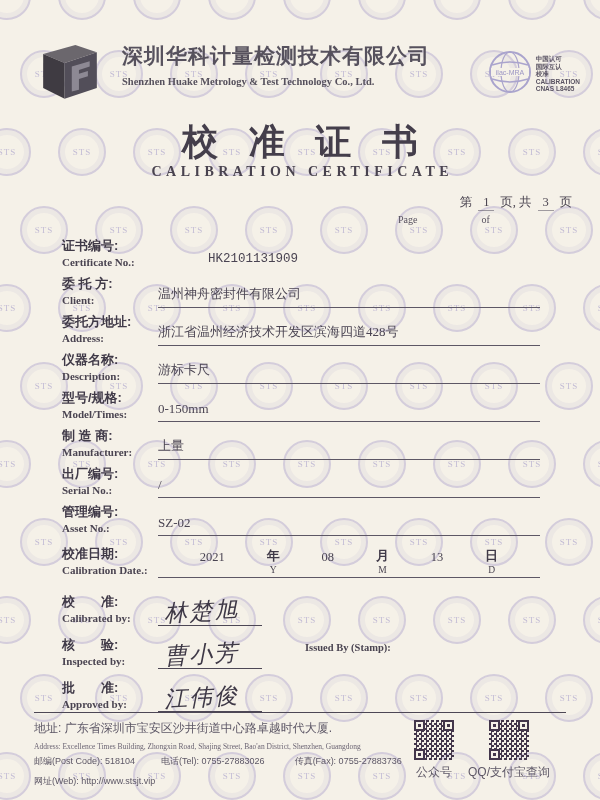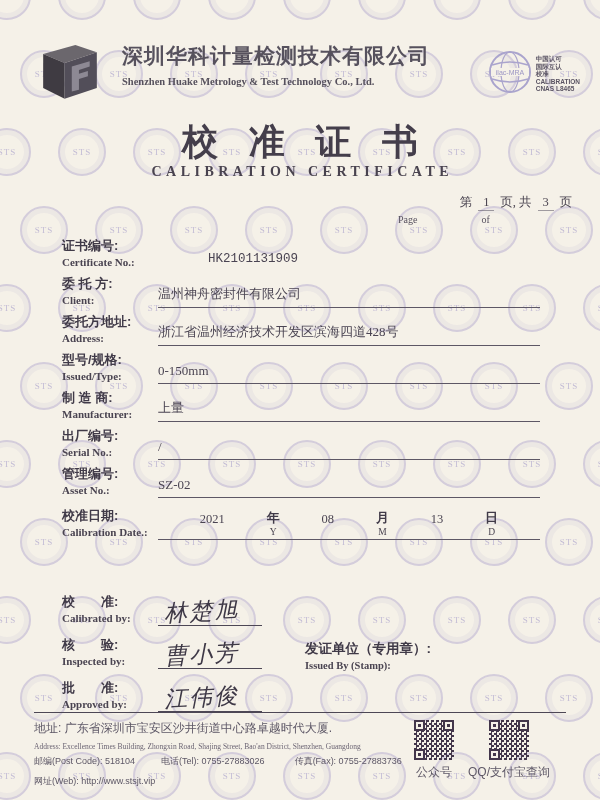--- a/index.html
+++ b/index.html
@@ -297,25 +297,32 @@
       </div>
 
       <div class="frow">
         <div class="flabel">
           <div class="flabel-cn">委托方地址:</div>
           <div class="flabel-en">Address:</div>
         </div>
         <div class="fvalue">浙江省温州经济技术开发区滨海四道428号</div>
       </div>
 
+      <div class="frow">
+        <div class="flabel">
+          <div class="flabel-cn">仪器名称:</div>
+          <div class="flabel-en">Description:</div>
+        </div>
+        <div class="fvalue">游标卡尺</div>
+      </div>
 
       <div class="frow">
         <div class="flabel">
           <div class="flabel-cn">型号/规格:</div>
-          <div class="flabel-en">Issued/Type:</div>
+          <div class="flabel-en">Model/Times:</div>
         </div>
         <div class="fvalue">0-150mm</div>
       </div>
 
       <div class="frow">
         <div class="flabel">
           <div class="flabel-cn">制 造 商:</div>
           <div class="flabel-en">Manufacturer:</div>
         </div>
         <div class="fvalue">上量</div>
@@ -386,21 +393,20 @@
           <div class="flabel-cn">批　　准:</div>
           <div class="flabel-en">Approved by:</div>
         </div>
         <div class="sigline">
           <span class="signame">江伟俊</span>
         </div>
       </div>
     </div>
 
     <div class="issuedby">
-      <div class="issued-cn">发证单位（专用章）:</div>
       <div class="issued-en">Issued By (Stamp):</div>
     </div>
 
     <div class="sep"></div>
     <div class="footer">
       <div class="f-cn1">地址: 广东省深圳市宝安区沙井街道中心路卓越时代大厦.</div>
       <div class="f-en">Address: Excellence Times Building, Zhongxin Road, Shajing Street, Bao'an District, Shenzhen, Guangdong</div>
       <div class="f-row3">
         <span>邮编(Post Code): 518104</span>
         <span class="seg2">电话(Tel): 0755-27883026</span>

